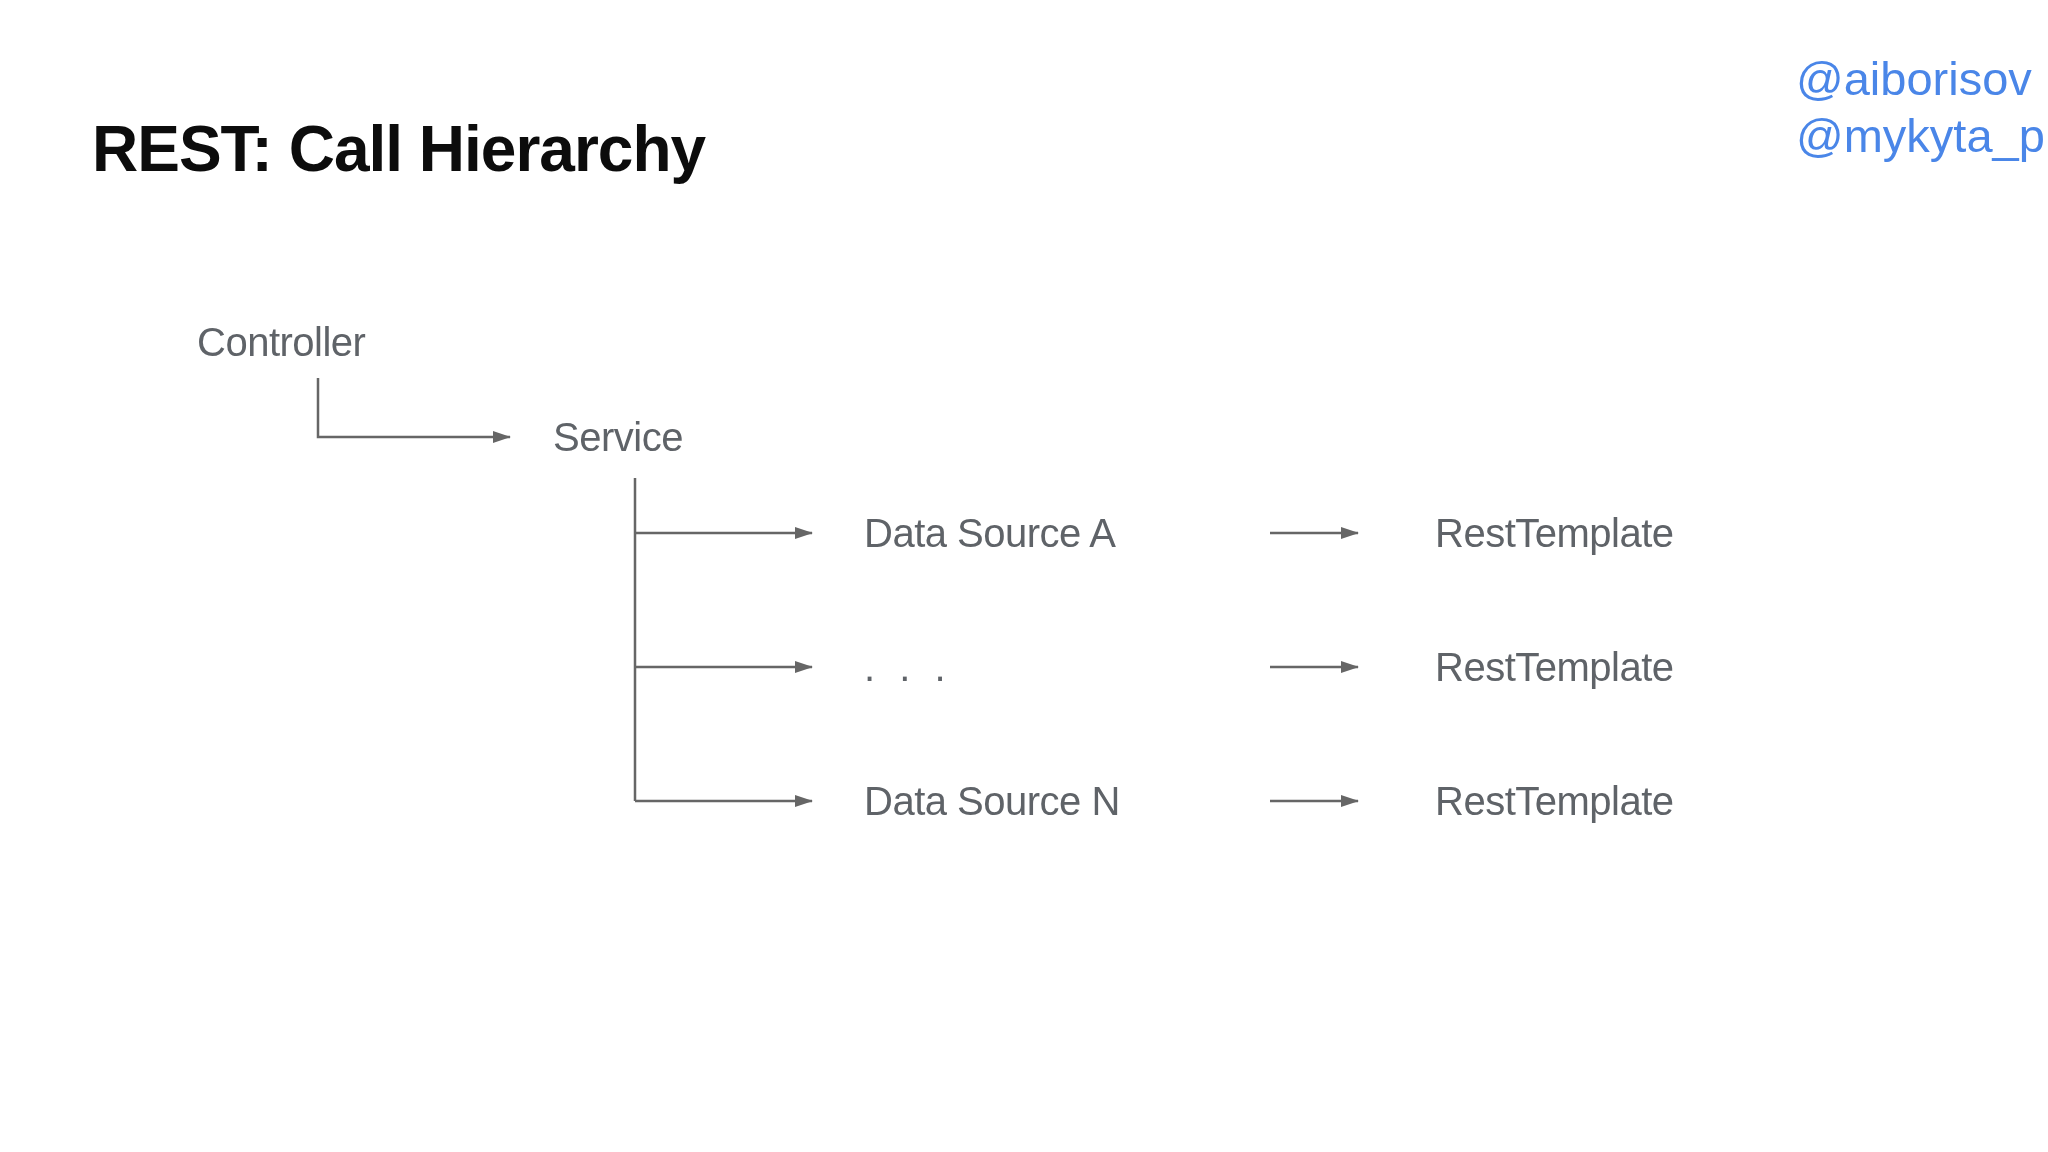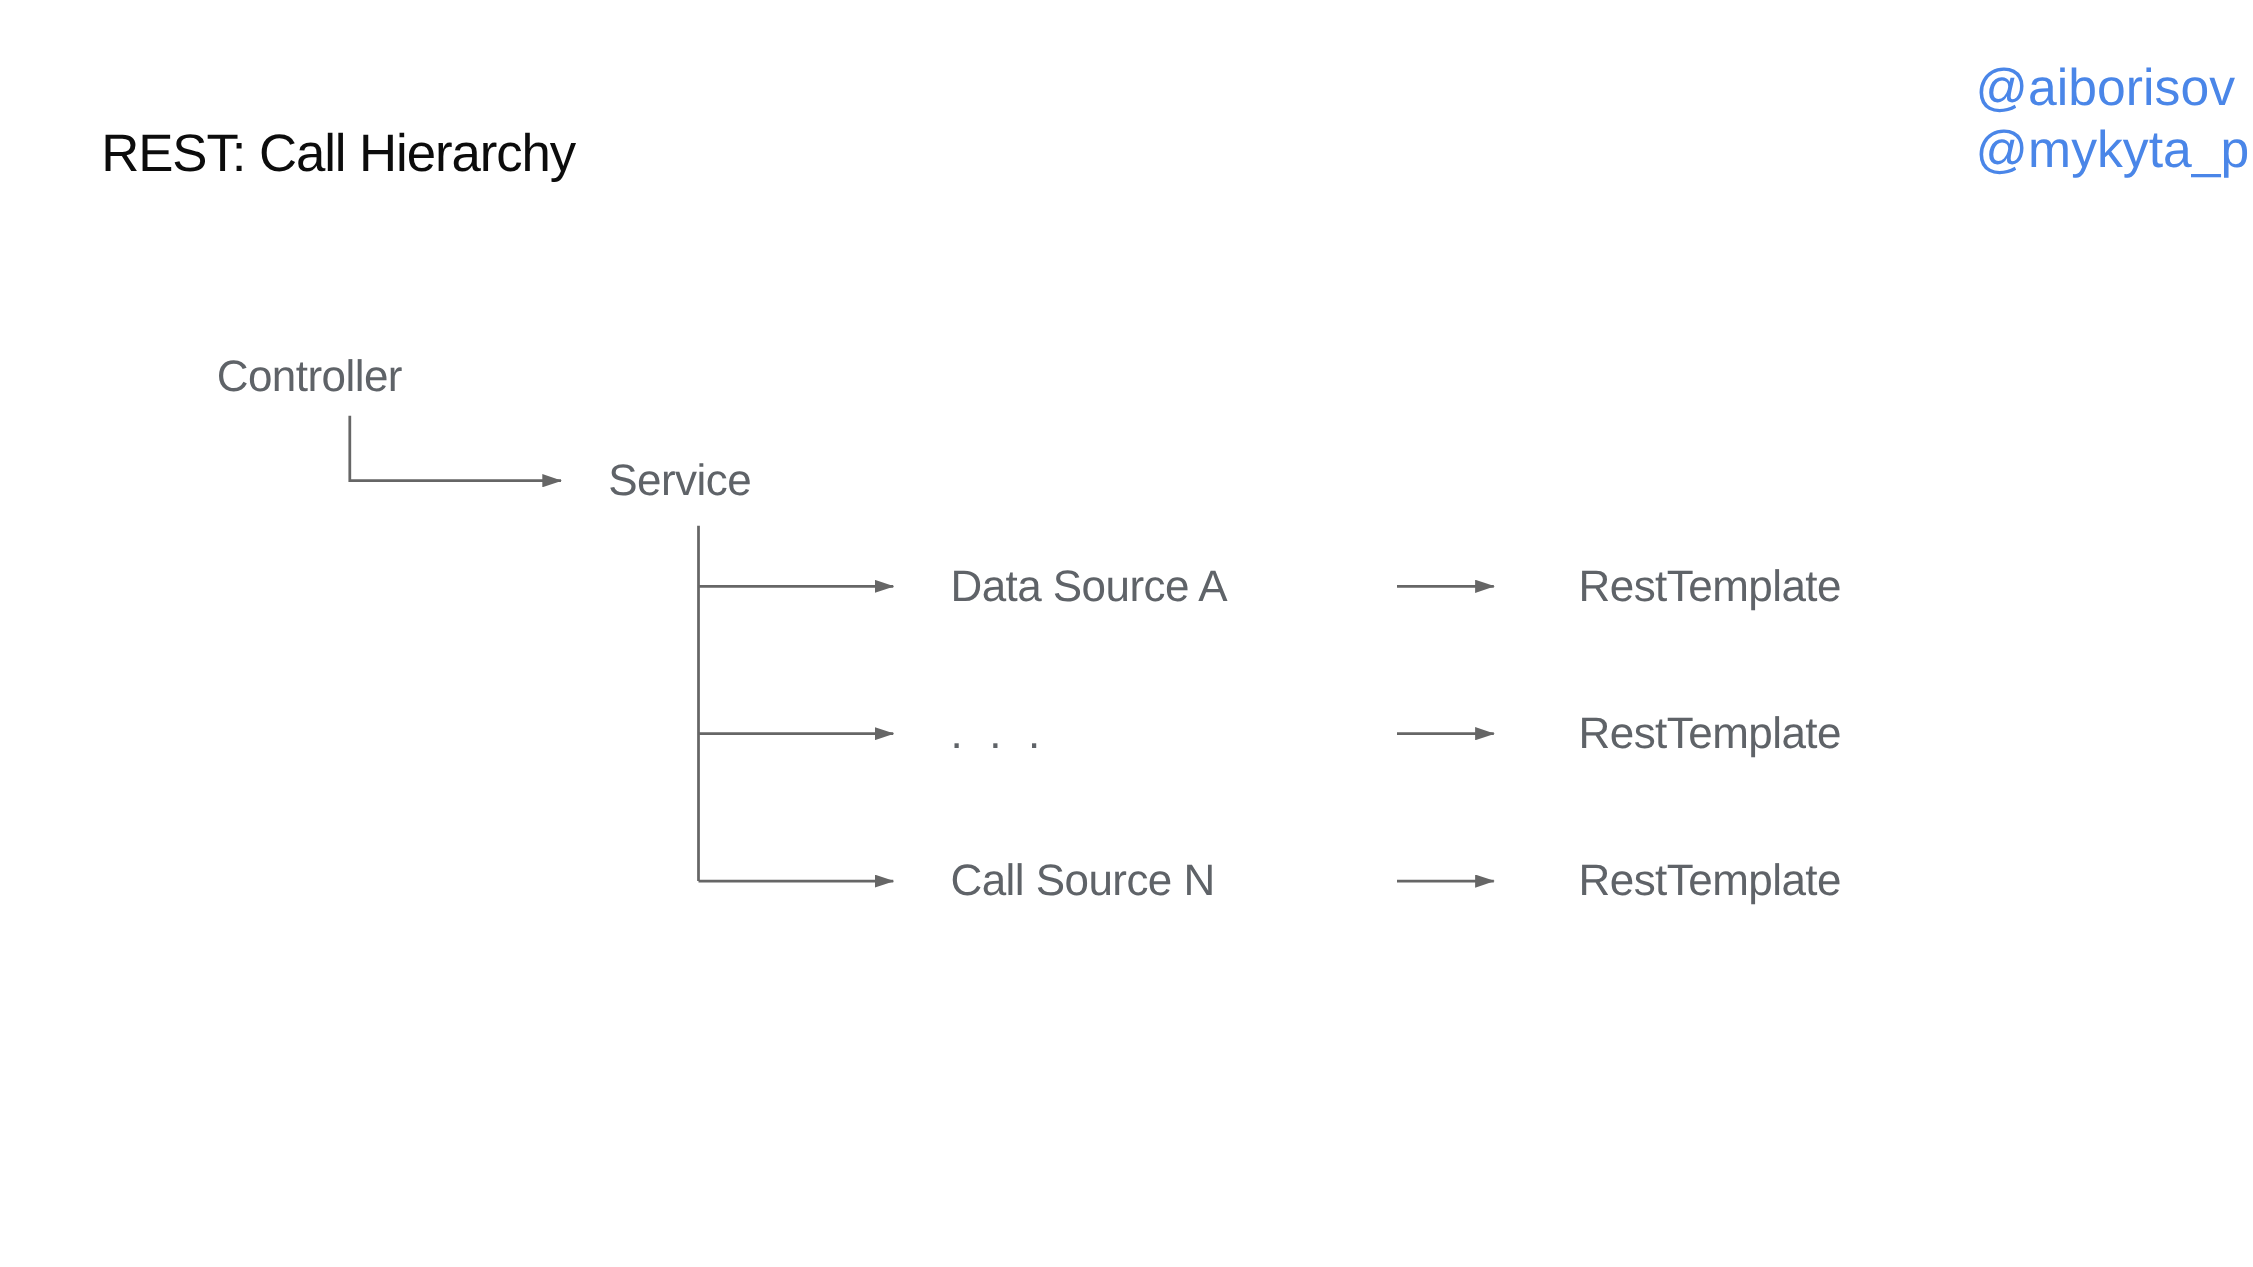--- a/index.html
+++ b/index.html
@@ -13,22 +13,22 @@
     height: 1152px;
     background: #ffffff;
     overflow: hidden;
     font-family: "Liberation Sans", "DejaVu Sans", sans-serif;
   }
   .slide-title {
     position: absolute;
     left: 92px;
     top: 112px;
     margin: 0;
-    font-size: 48px;
-    font-weight: 400;
+    font-size: 64px;
+    font-weight: 700;
     letter-spacing: -1px;
     color: #0c0c0c;
     white-space: nowrap;
   }
   .handles {
     position: absolute;
     left: 1796px;
     top: 50px;
     font-size: 47px;
     line-height: 57px;
@@ -98,19 +98,19 @@
     <path class="connector" d="M1270 667 L1358 667" marker-end="url(#arrowhead)"></path>
     <path class="connector" d="M1270 801 L1358 801" marker-end="url(#arrowhead)"></path>
   </svg>
 
   <div class="node-label lbl-controller">Controller</div>
 
   <div class="node-label lbl-service">Service</div>
 
   <div class="node-label col-source row-1">Data Source A</div>
   <div class="node-label col-source row-2 ellipsis-label">. . .</div>
-  <div class="node-label col-source row-3">Call Source N</div>
+  <div class="node-label col-source row-3">Data Source N</div>
 
   <div class="node-label col-target row-1">RestTemplate</div>
   <div class="node-label col-target row-2">RestTemplate</div>
   <div class="node-label col-target row-3">RestTemplate</div>
 
 </div>
 
 </body></html>

